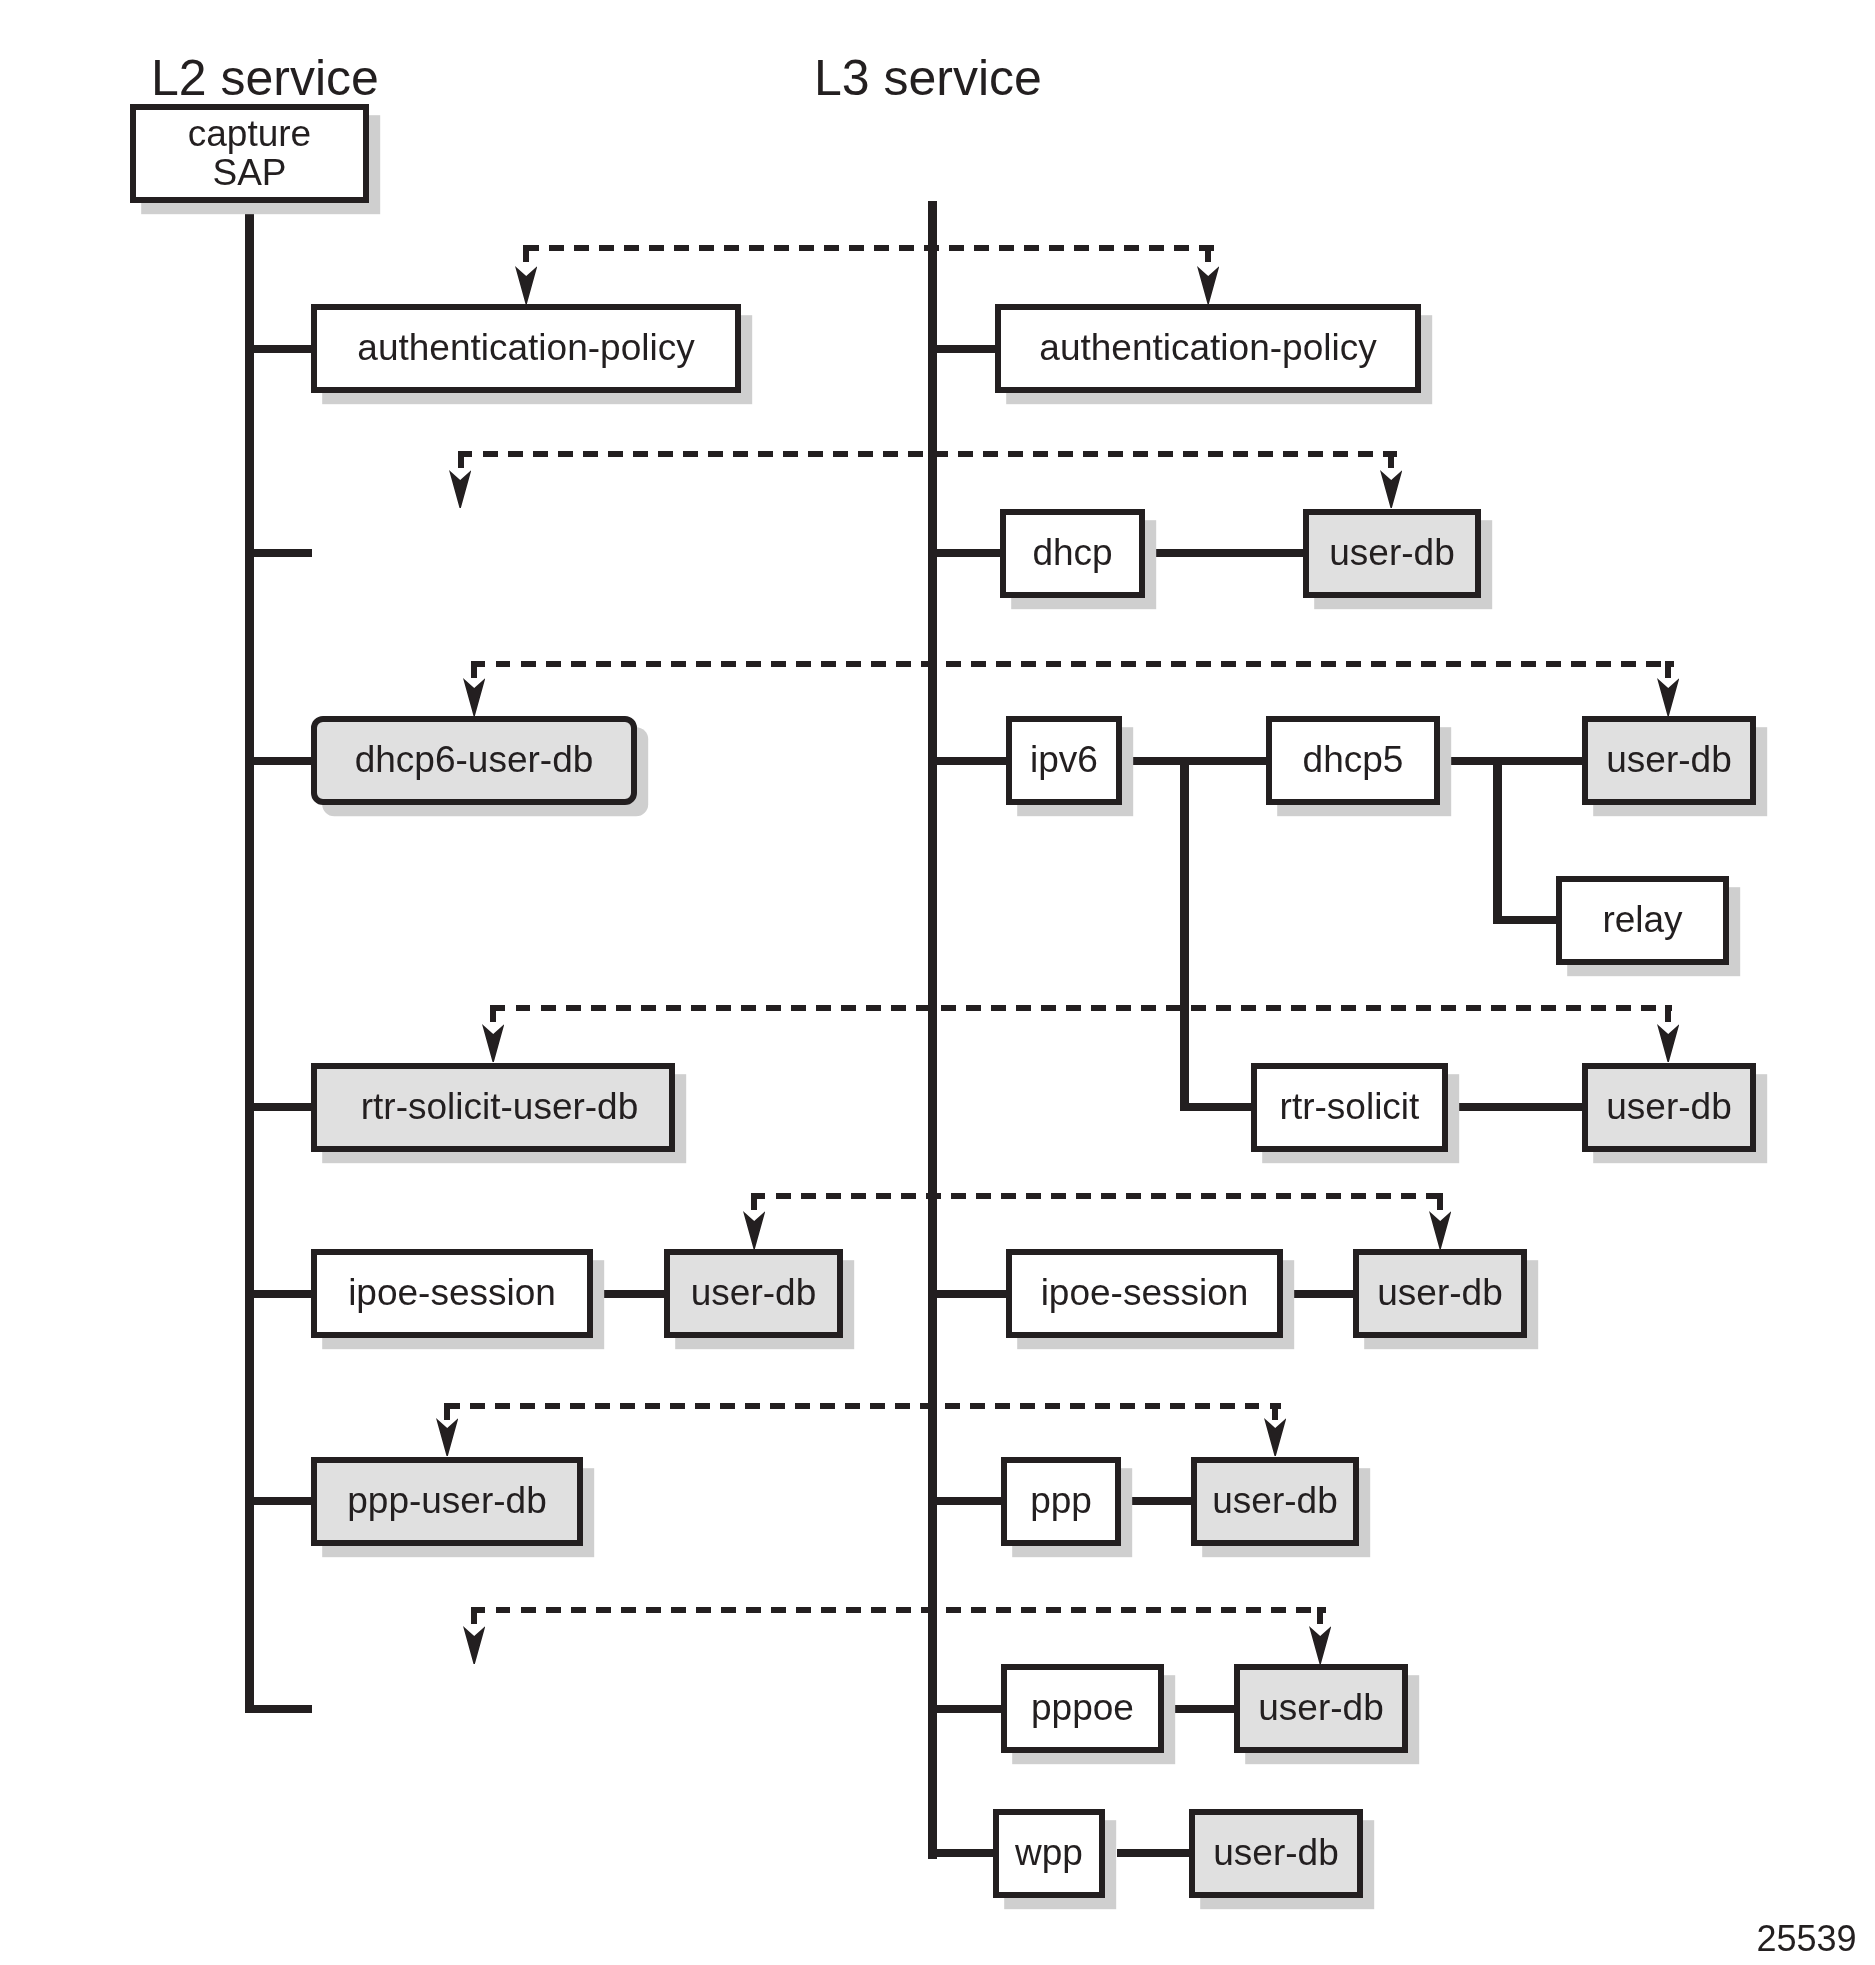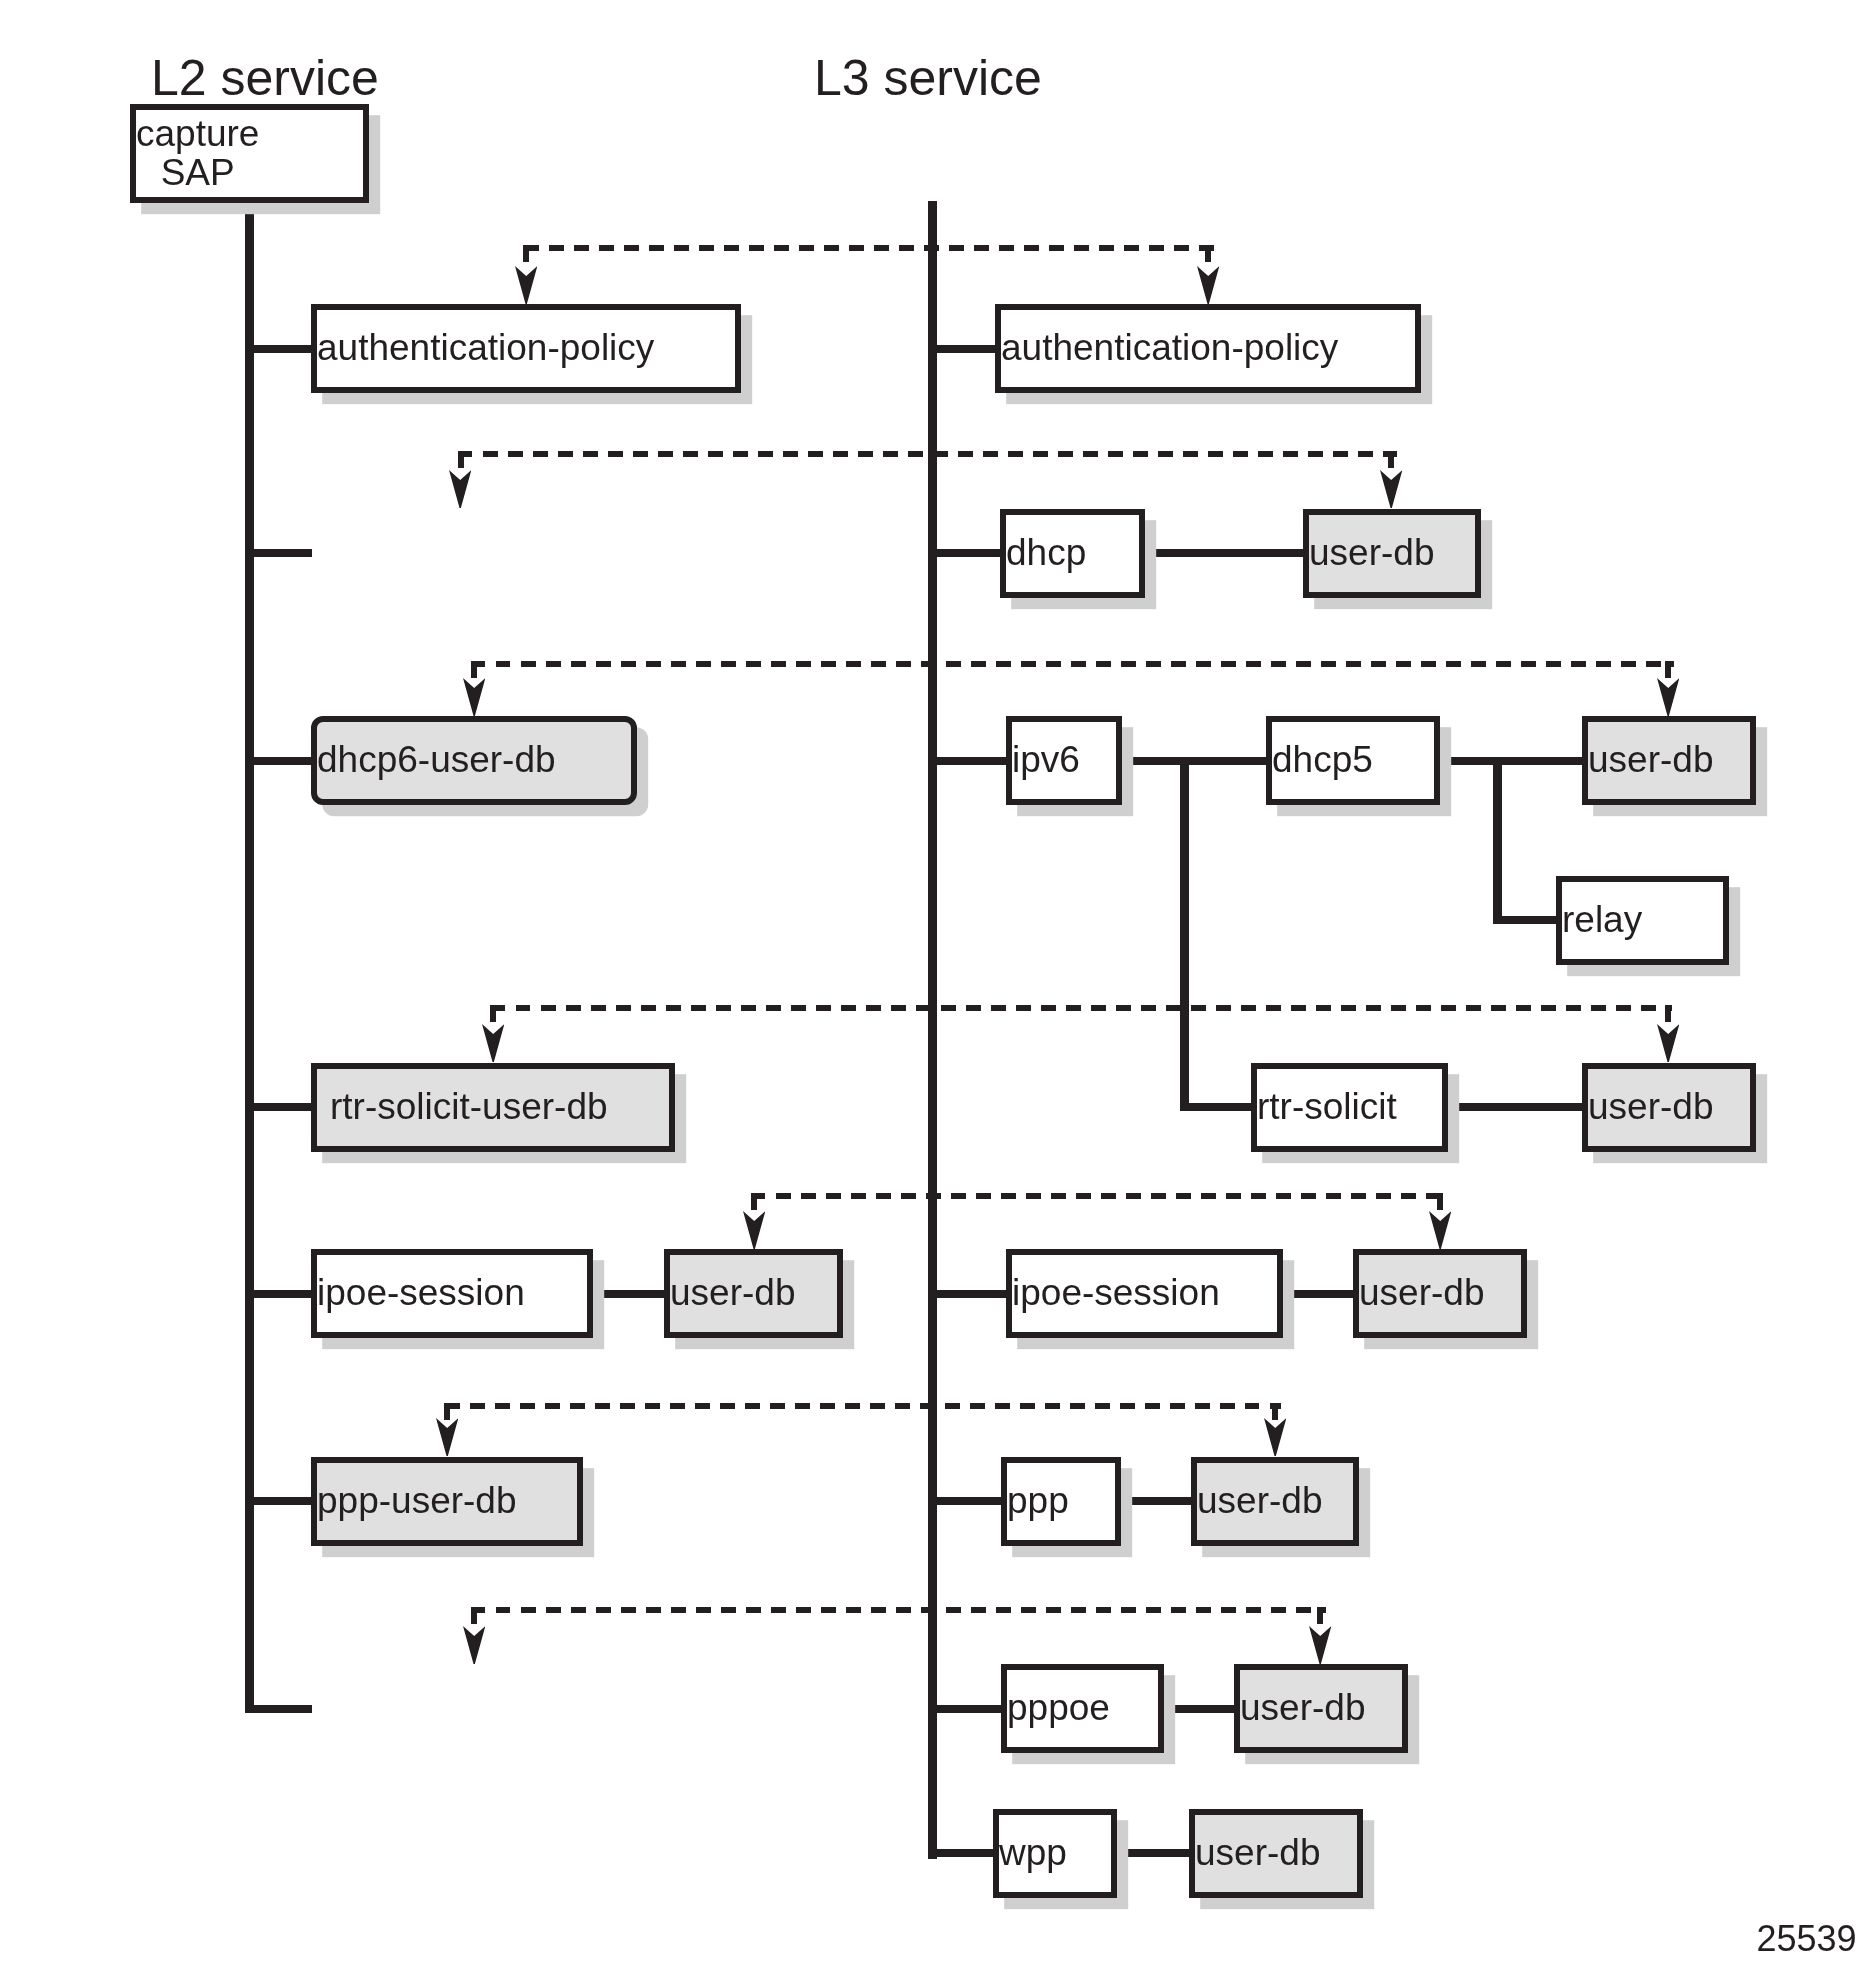--- a/index.html
+++ b/index.html
@@ -10,21 +10,21 @@
   }
   html,body{margin:0;padding:0;background:#fff;}
   #canvas{
     position:relative;width:1875px;height:1965px;background:#fff;overflow:hidden;
     font-family:"Liberation Sans",sans-serif;color:var(--line);
   }
   .box{
     position:absolute;box-sizing:border-box;height:89px;
     background:var(--boxwhite);border:6px solid var(--line);
     box-shadow:11.2px 11.2px 0 var(--shadow);
-    display:flex;align-items:center;
+    display:flex;align-items:center;justify-content:center;
     font-size:37px;line-height:1.05;text-align:center;white-space:nowrap;
   }
   .box.gray{background:var(--boxgray);}
   .box.tall{height:99px;white-space:pre-line;}
   .hline,.vline{position:absolute;background:var(--line);}
   .hline{height:8px;}
   .vline{width:8.6px;}
   .dash-h{
     position:absolute;height:6px;
     background:repeating-linear-gradient(90deg,var(--line) 0 14.5px,transparent 14.5px 25px);
@@ -189,21 +189,21 @@
     <span>user-db</span>
   </div>
 
   <div class="box" style="left:1001px;top:1664px;width:163px;">
     <span>pppoe</span>
   </div>
   <div class="box gray" style="left:1234px;top:1664px;width:174px;">
     <span>user-db</span>
   </div>
 
-  <div class="box" style="left:993px;top:1809px;width:124px;">
+  <div class="box" style="left:993px;top:1809px;width:112px;">
     <span>wpp</span>
   </div>
   <div class="box gray" style="left:1189px;top:1809px;width:174px;">
     <span>user-db</span>
   </div>
 
   <div class="fig-num" style="right:18.4px;top:1918px;">25539</div>
 
 </div>
 

